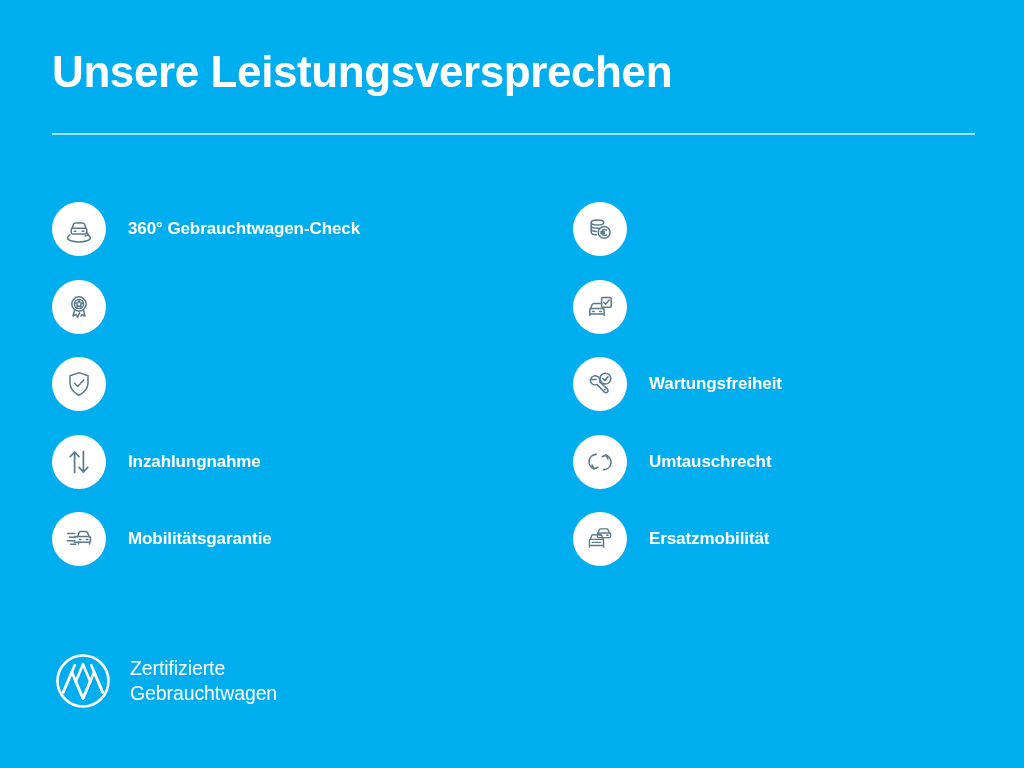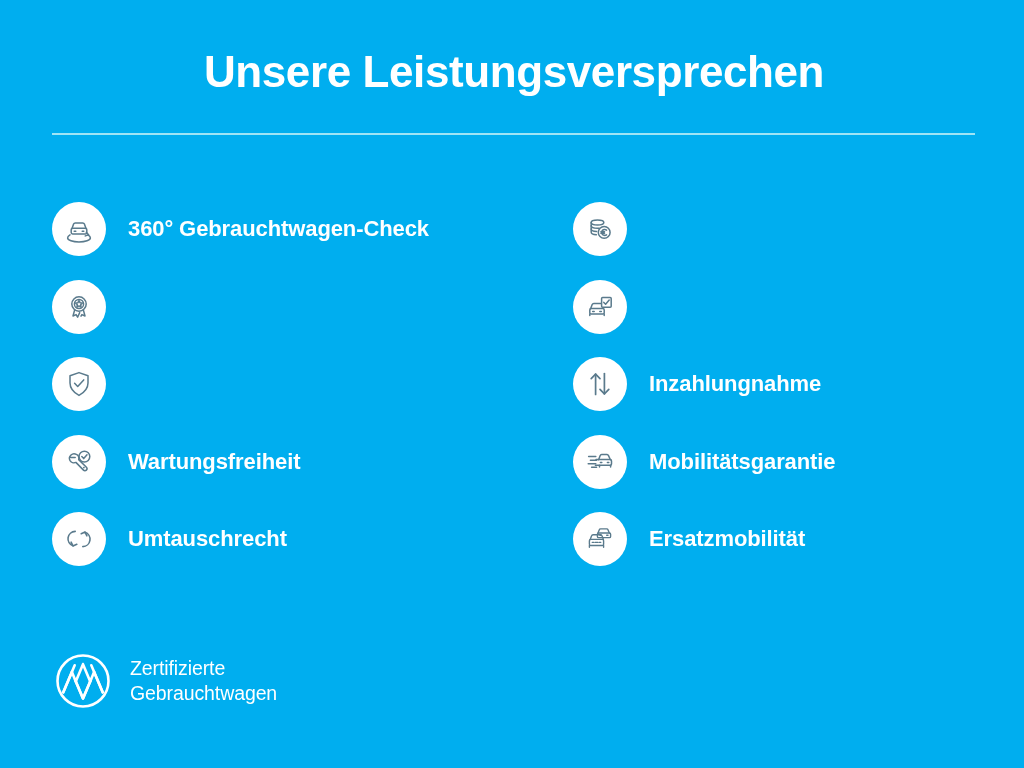--- a/index.html
+++ b/index.html
@@ -9,21 +9,21 @@
     background:#00AEEF;
     font-family:"Liberation Sans", sans-serif;
   }
   .page {
     position:relative;
     width:1024px; height:768px;
     background:#00AEEF;
   }
 
   
-  .header { position:absolute; left:52px; top:50px; width:924px;text-align:center; }
+  .header { position:absolute; left:52px; top:50px; width:924px; }
   .page-title {
     font-size:44px;
     font-weight:bold;
     color:#ffffff;
     letter-spacing:-0.4px;
     line-height:1.0;
     white-space:nowrap;
   }
   .title-rule {
     position:absolute;
@@ -52,21 +52,21 @@
     flex:0 0 auto;
     width:54px; height:54px;
     border-radius:50%;
     background:#ffffff;
     display:flex;
     align-items:center;
     justify-content:center;
   }
   .icon-circle svg { display:block; }
   .benefit-label {
-    font-size:22px;
+    font-size:17px;
     font-weight:bold;
     color:#ffffff;
     letter-spacing:-0.1px;
     white-space:nowrap;
   }
 
   
   .brand {
     position:absolute;
     left:54px; top:652px;
@@ -152,66 +152,66 @@
       <span class="icon-circle">
         <svg width="34" height="34" viewBox="0 0 34 34" fill="none" stroke="#5A7A8C" stroke-width="1.5" stroke-linecap="round" stroke-linejoin="round">
           <path d="M17 5.6 l9 3.2 v7.1 c0 5.6-3.9 9.6-9 12.5 c-5.1-2.9-9-6.9-9-12.5 v-7.1 z"></path>
           <path d="M12.6 16.3 l3.1 3.2 l6-6.6"></path>
         </svg>
       </span>
     </div>
 
     <div class="benefit">
       <span class="icon-circle">
+        <svg width="34" height="34" viewBox="0 0 34 34" fill="none" stroke="#5A7A8C" stroke-width="1.5" stroke-linecap="round" stroke-linejoin="round">
+          <path d="M14.4 9.4 a4.6 4.6 0 0 0 -6.5 5.9 a4.6 4.6 0 0 0 6 2.1 l7.6 7.7 a2 2 0 0 0 2.9-2.8 l-7.7-7.7 a4.6 4.6 0 0 0 -2.3-5.2 z"></path>
+          <path d="M8.6 12.6 h4.6"></path>
+          <circle cx="22.4" cy="11.6" r="5.4"></circle>
+          <path d="M19.8 11.6 l1.9 2 l3.3-3.8"></path>
+          <circle cx="21.9" cy="22.6" r="0.9" fill="#5A7A8C" stroke="none"></circle>
+        </svg>
+      </span>
+      <span class="benefit-label">Wartungsfreiheit</span>
+    </div>
+
+    <div class="benefit">
+      <span class="icon-circle">
         <svg width="34" height="34" viewBox="0 0 34 34" fill="none" stroke="#5A7A8C" stroke-width="1.7" stroke-linecap="round" stroke-linejoin="round">
           <path d="M12.6 27.4 v-20.2"></path>
           <path d="M8.2 11.6 l4.4-4.4 l4.4 4.4"></path>
           <path d="M21.4 6.6 v20.2"></path>
           <path d="M25.8 22.4 l-4.4 4.4 l-4.4-4.4"></path>
         </svg>
       </span>
       <span class="benefit-label">Inzahlungnahme</span>
     </div>
 
     <div class="benefit">
       <span class="icon-circle">
-        <svg width="34" height="34" viewBox="0 0 34 34" fill="none" stroke="#5A7A8C" stroke-width="1.5" stroke-linecap="round" stroke-linejoin="round">
-          <path d="M14.4 9.4 a4.6 4.6 0 0 0 -6.5 5.9 a4.6 4.6 0 0 0 6 2.1 l7.6 7.7 a2 2 0 0 0 2.9-2.8 l-7.7-7.7 a4.6 4.6 0 0 0 -2.3-5.2 z"></path>
-          <path d="M8.6 12.6 h4.6"></path>
-          <circle cx="22.4" cy="11.6" r="5.4"></circle>
-          <path d="M19.8 11.6 l1.9 2 l3.3-3.8"></path>
-          <circle cx="21.9" cy="22.6" r="0.9" fill="#5A7A8C" stroke="none"></circle>
-        </svg>
-      </span>
-      <span class="benefit-label">Wartungsfreiheit</span>
+        <svg width="34" height="34" viewBox="0 0 34 34" fill="none" stroke="#5A7A8C" stroke-width="1.6" stroke-linecap="round" stroke-linejoin="round">
+          <path d="M13.2 9.4 a7.4 7.4 0 0 0 -2.2 14.4"></path>
+          <path d="M9.1 20.2 l1.9 3.7 l3.8-1.6"></path>
+          <path d="M20.8 24.6 a7.4 7.4 0 0 0 2.2-14.4"></path>
+          <path d="M24.9 13.8 l-1.9-3.7 l-3.8 1.6"></path>
+        </svg>
+      </span>
+      <span class="benefit-label">Umtauschrecht</span>
     </div>
 
     <div class="benefit">
       <span class="icon-circle">
         <svg width="34" height="34" viewBox="0 0 34 34" fill="none" stroke="#5A7A8C" stroke-width="1.5" stroke-linecap="round" stroke-linejoin="round">
           <path d="M15.6 14.8 l1.5-4.1 a1.7 1.7 0 0 1 1.6-1.1 h5.3 a1.7 1.7 0 0 1 1.5 1 l1.9 4.2"></path>
           <path d="M13 14.6 h14.2 a1.3 1.3 0 0 1 1.3 1.3 v3.1 a1.3 1.3 0 0 1 -1.3 1.3 h-14.8"></path>
           <path d="M17.4 17.4 h1.4 M24.4 17.4 h1.4"></path>
           <path d="M16.5 20.3 v1.6 M27.6 20.3 v1.6"></path>
           <path d="M5.6 11.6 h7.2 M7.4 15.2 h6.2 M5.2 18.8 h7.6 M8.6 22.3 h5"></path>
         </svg>
       </span>
       <span class="benefit-label">Mobilitätsgarantie</span>
-    </div>
-
-    <div class="benefit">
-      <span class="icon-circle">
-        <svg width="34" height="34" viewBox="0 0 34 34" fill="none" stroke="#5A7A8C" stroke-width="1.6" stroke-linecap="round" stroke-linejoin="round">
-          <path d="M13.2 9.4 a7.4 7.4 0 0 0 -2.2 14.4"></path>
-          <path d="M9.1 20.2 l1.9 3.7 l3.8-1.6"></path>
-          <path d="M20.8 24.6 a7.4 7.4 0 0 0 2.2-14.4"></path>
-          <path d="M24.9 13.8 l-1.9-3.7 l-3.8 1.6"></path>
-        </svg>
-      </span>
-      <span class="benefit-label">Umtauschrecht</span>
     </div>
 
     <div class="benefit">
       <span class="icon-circle">
         <svg width="34" height="34" viewBox="0 0 34 34" fill="none" stroke="#5A7A8C" stroke-width="1.4" stroke-linecap="round" stroke-linejoin="round">
           <path d="M15 11.1 l1.2-3.2 a1.5 1.5 0 0 1 1.4-1 h6.1 a1.5 1.5 0 0 1 1.4 1 l1.2 3.2"></path>
           <rect x="14.4" y="11" width="13.2" height="4.6" rx="1.2"></rect>
           <path d="M17 13.3 h1.3 M23.7 13.3 h1.3"></path>
           <path d="M7.2 17.6 l1.4-3.8 a1.6 1.6 0 0 1 1.5-1.1 h7.4 a1.6 1.6 0 0 1 1.5 1.1 l1.4 3.8"></path>
           <rect x="6.4" y="17.4" width="14.2" height="6.1" rx="1.3"></rect>

